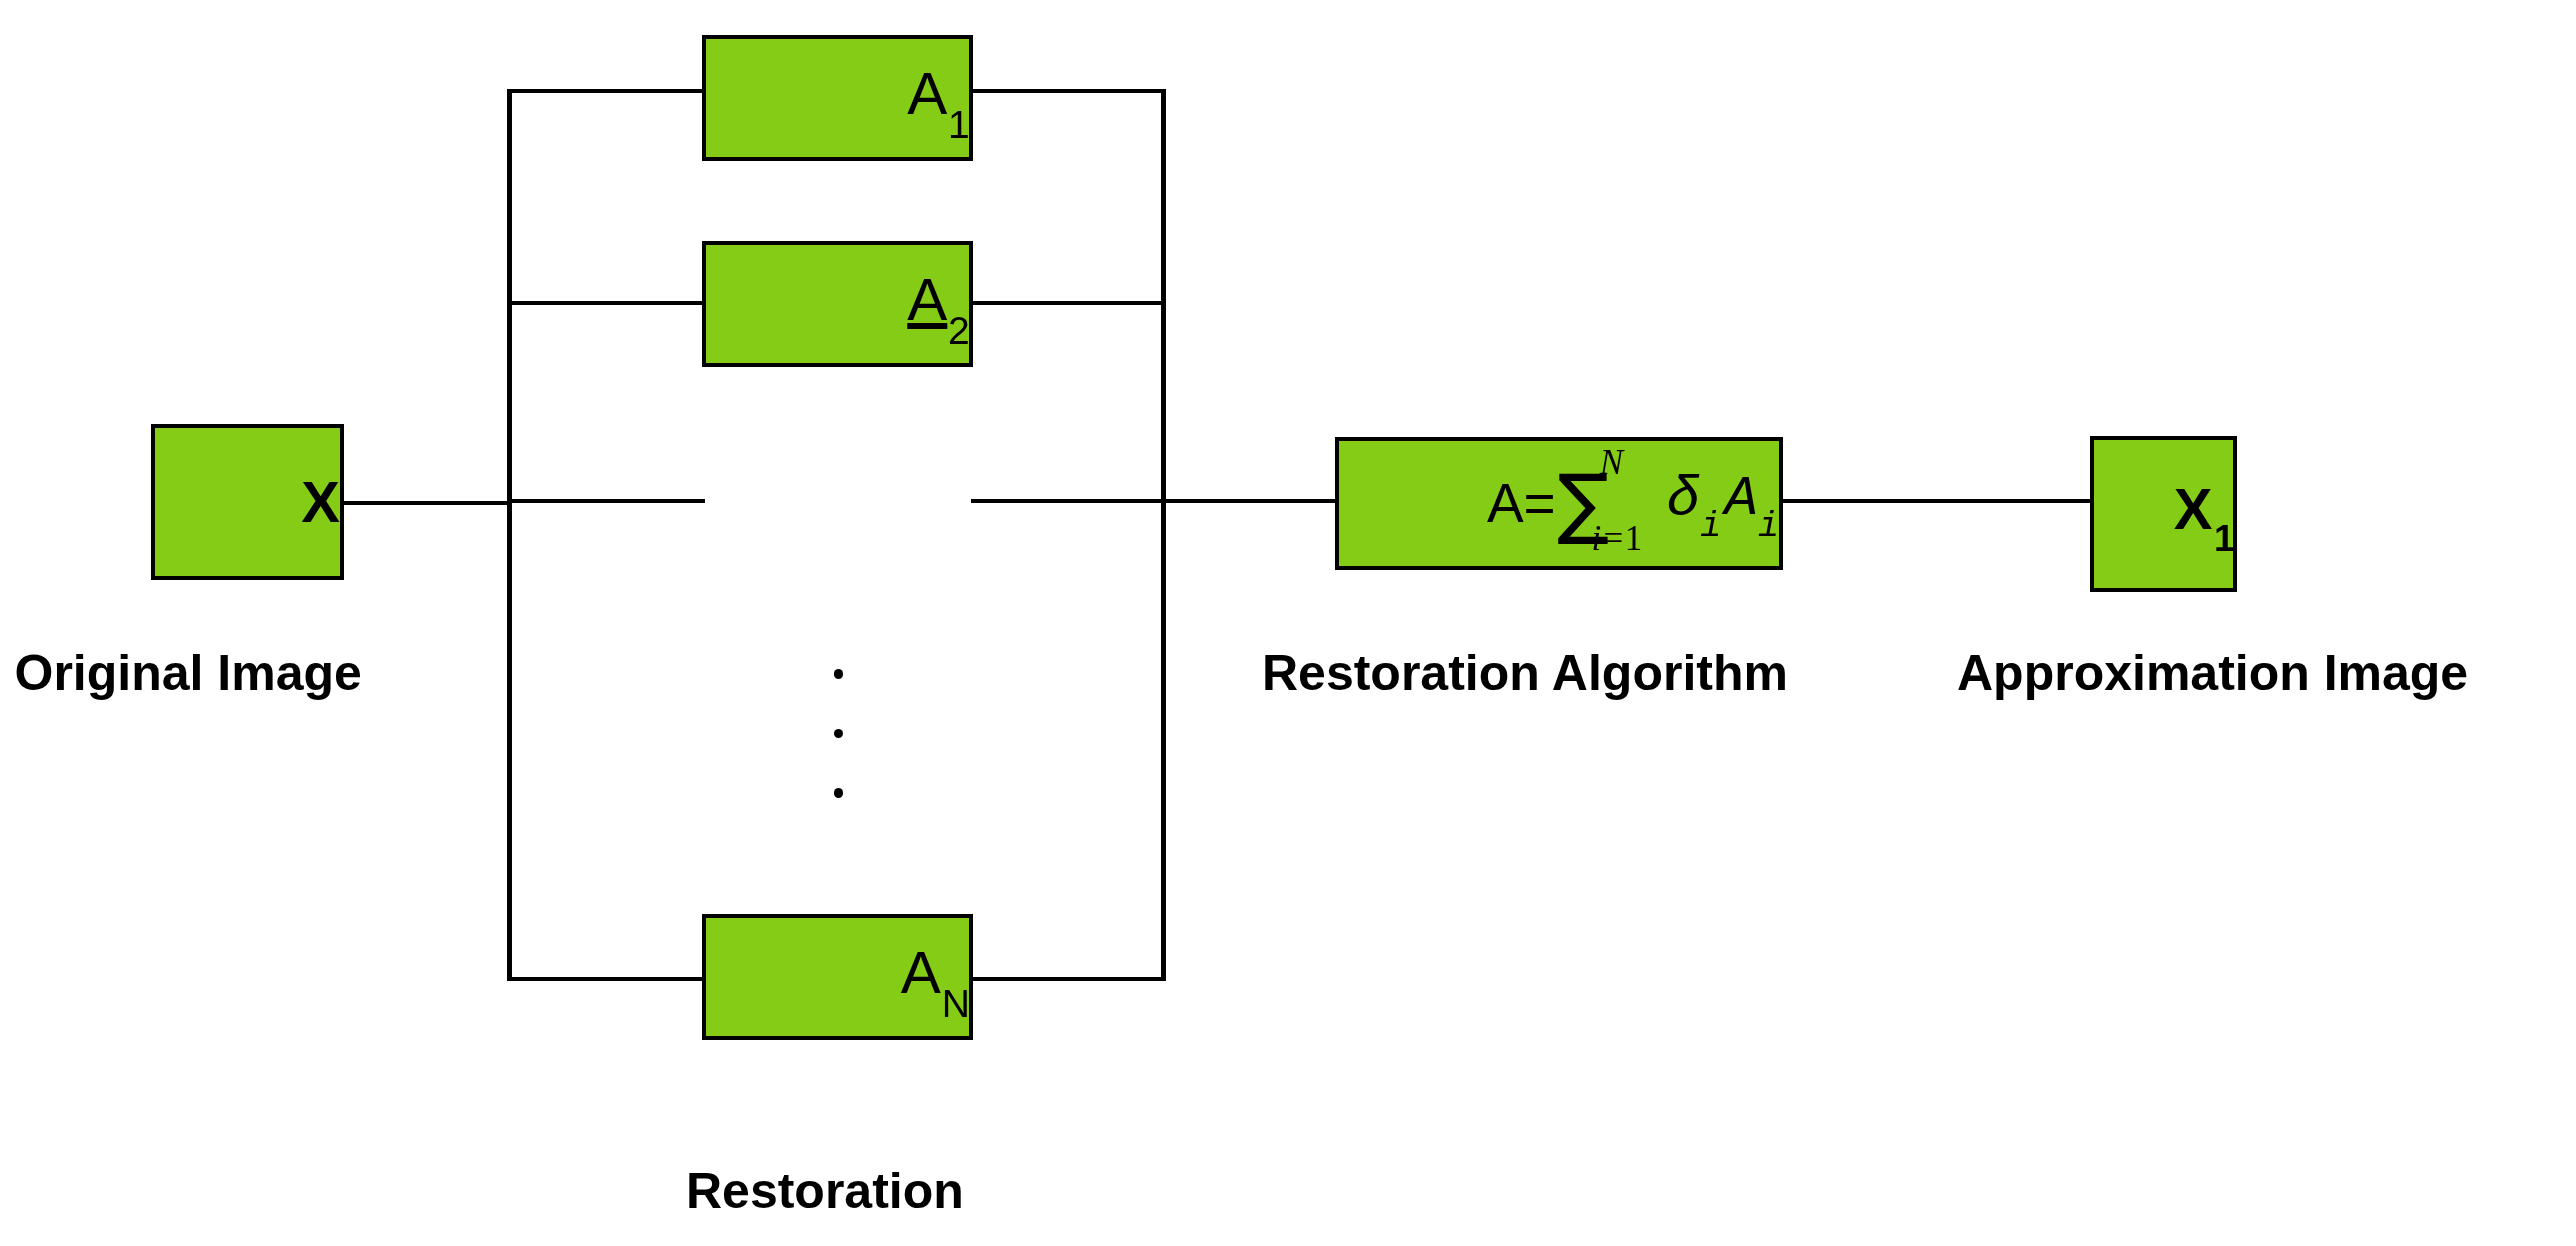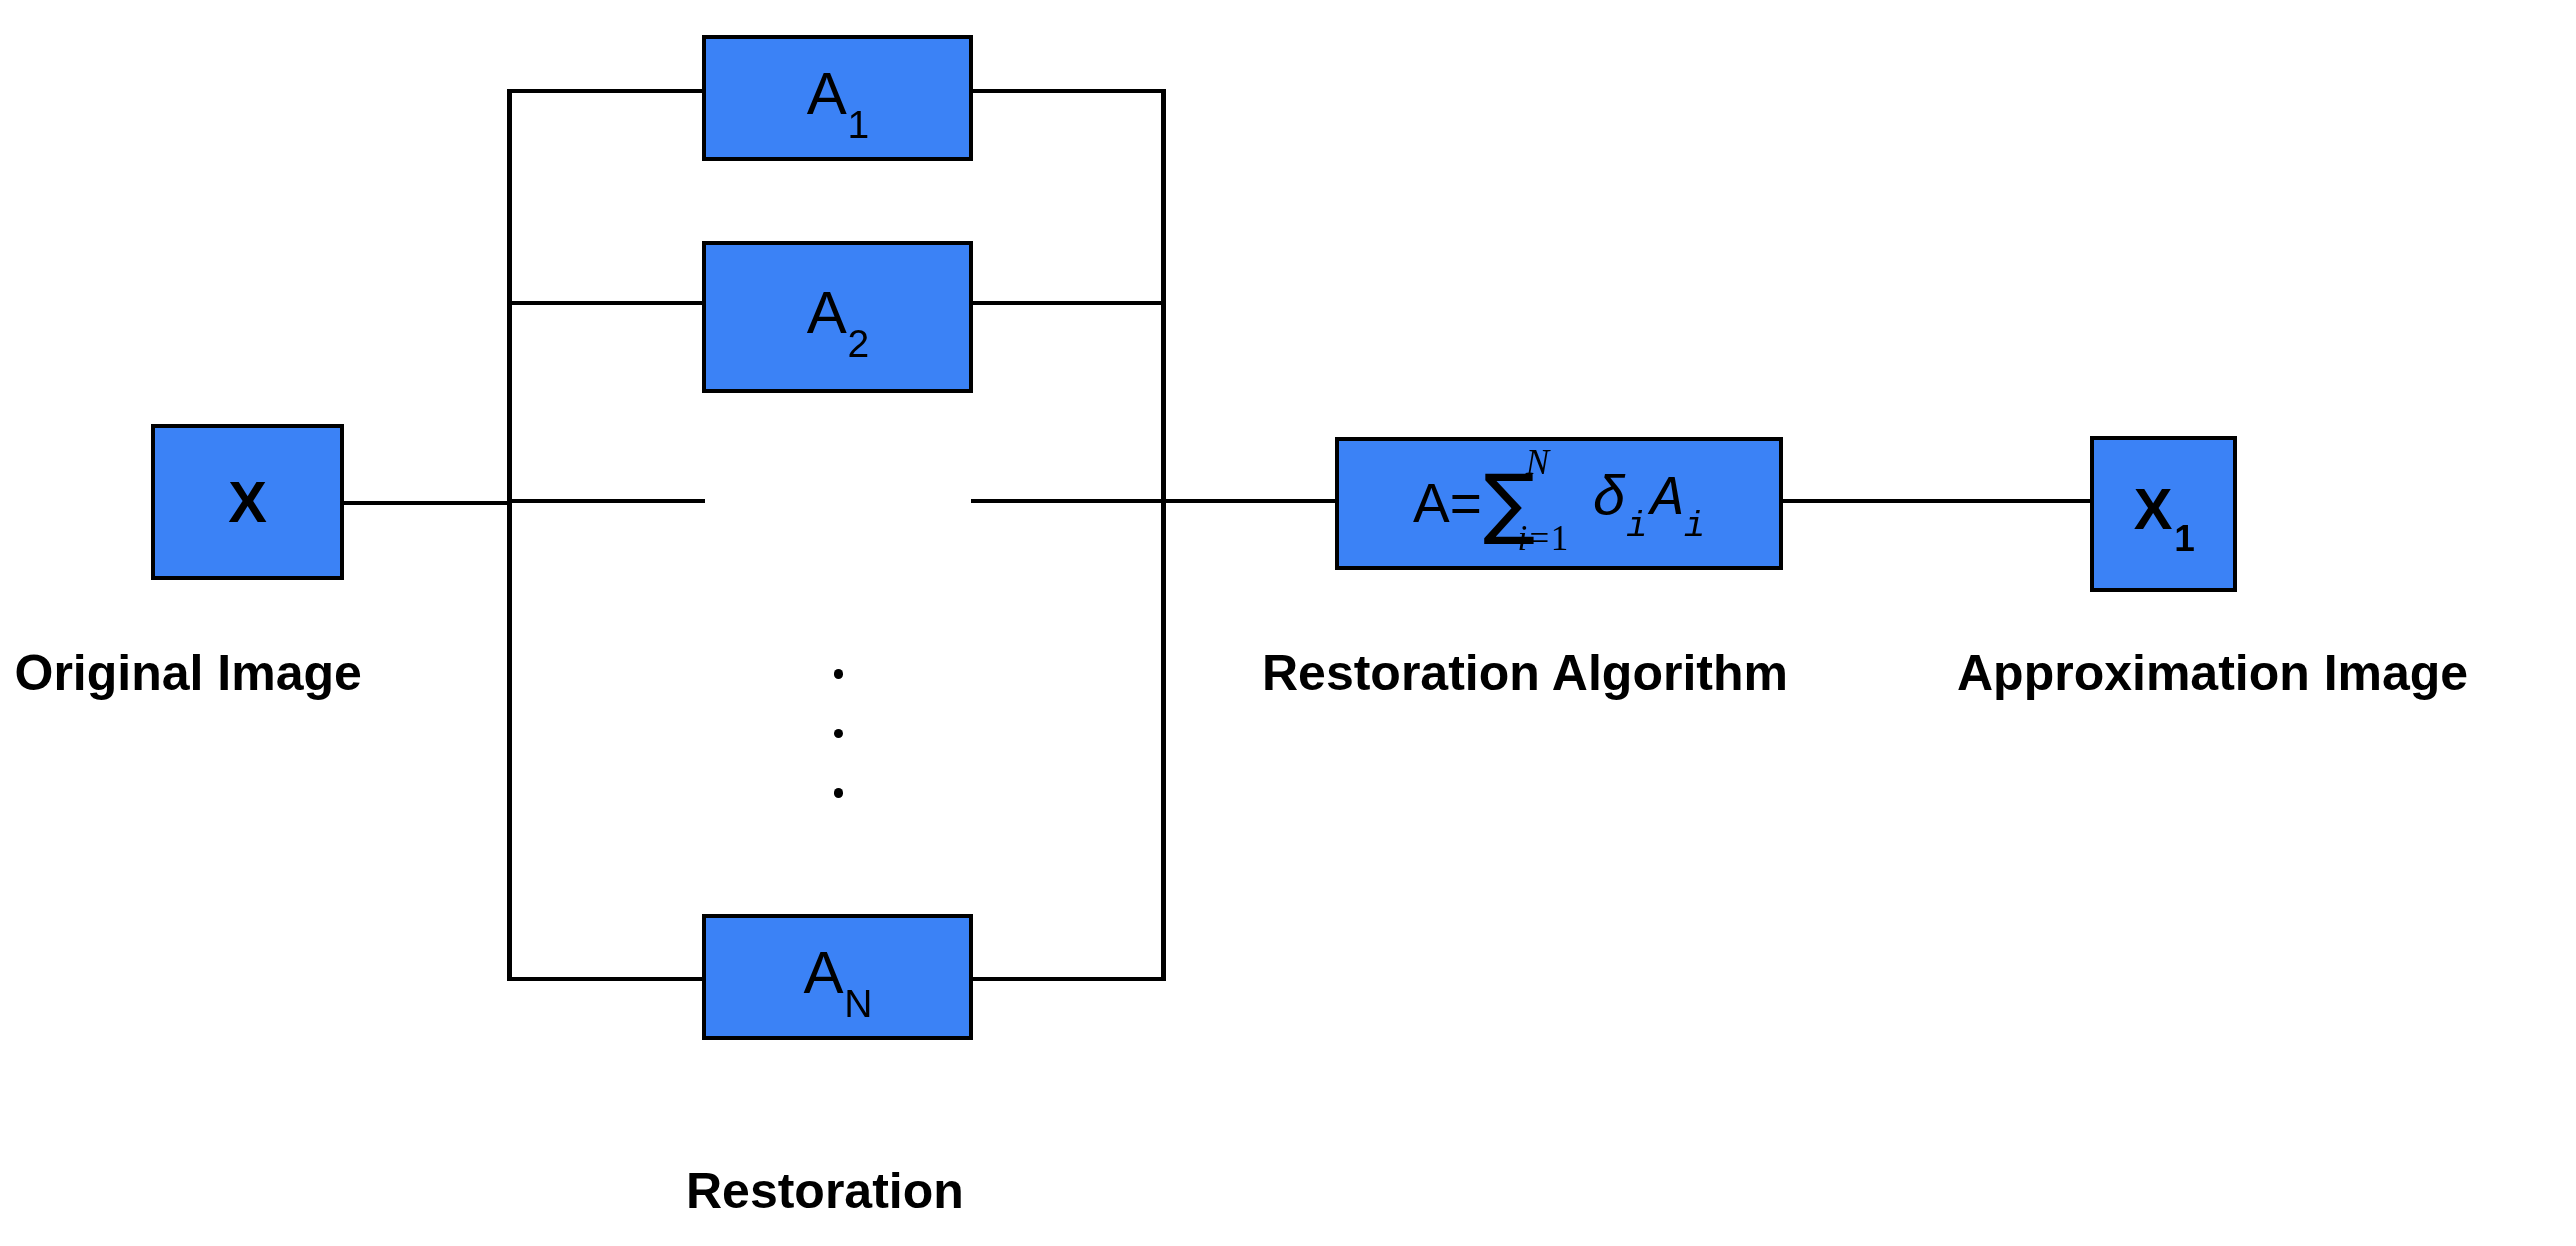--- a/index.html
+++ b/index.html
@@ -14,24 +14,24 @@
     background: #ffffff;
     font-family: "Liberation Sans", sans-serif;
     color: #000000;
     overflow: hidden;
   }
   
   .box {
     position: absolute;
     box-sizing: border-box;
     border: 4px solid #000000;
-    background: #3b82f6;
+    background: #84cc16;
     display: flex;
     align-items: center;
-    justify-content: center;
+    justify-content: flex-end;
     z-index: 3;
   }
   .box-label {
     font-size: 58px;
     font-weight: bold;
     line-height: 1;
     white-space: nowrap;
   }
   .box-label .sub {
     font-size: 37px;
@@ -179,21 +179,21 @@
   <div class="hline" style="left:507px; top:89px; width:198px;"></div>
   <div class="hline" style="left:971px; top:89px; width:195px;"></div>
   <div class="box" style="left:702px; top:35px; width:271px; height:126px;">
     <span class="op-label">
       <span>A</span><span class="sub">1</span>
     </span>
   </div>
 
   <div class="hline" style="left:507px; top:301px; width:198px;"></div>
   <div class="hline" style="left:971px; top:301px; width:195px;"></div>
-  <div class="box" style="left:702px; top:241px; width:271px; height:152px;">
+  <div class="box" style="left:702px; top:241px; width:271px; height:126px;text-decoration:underline;">
     <span class="op-label">
       <span>A</span><span class="sub">2</span>
     </span>
   </div>
 
   <div class="hline" style="left:507px; top:499px; width:198px;"></div>
   <div class="hline" style="left:971px; top:499px; width:195px;"></div>
 
   <div class="dots" style="left:833px; top:669px; width:11.3px; height:129px;">
     <span class="dot"></span>

